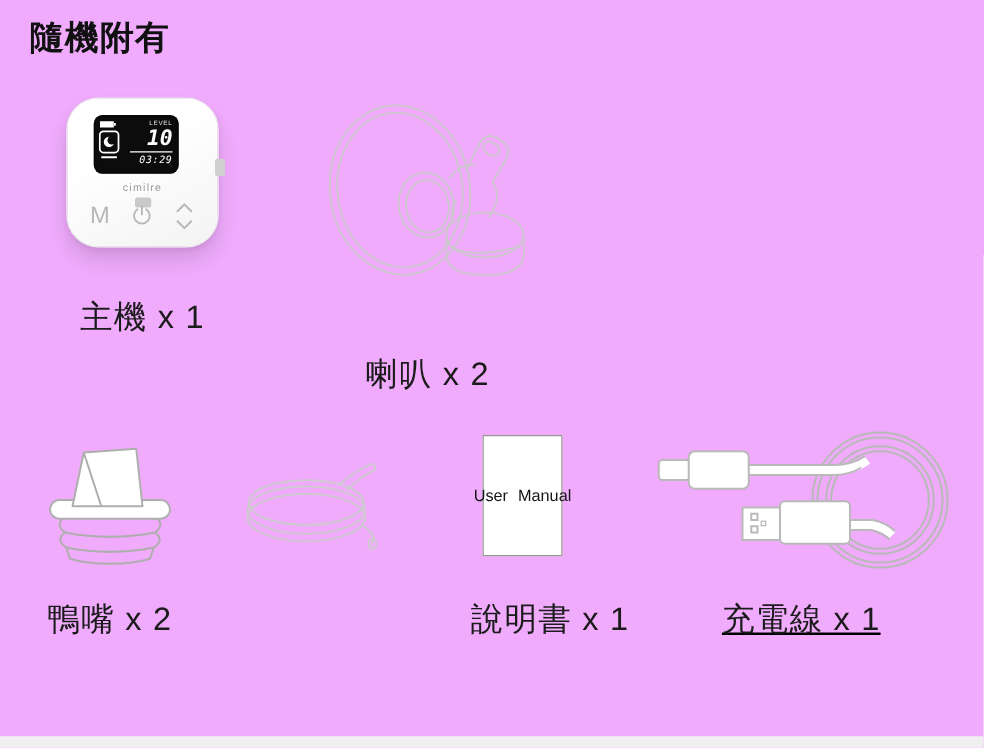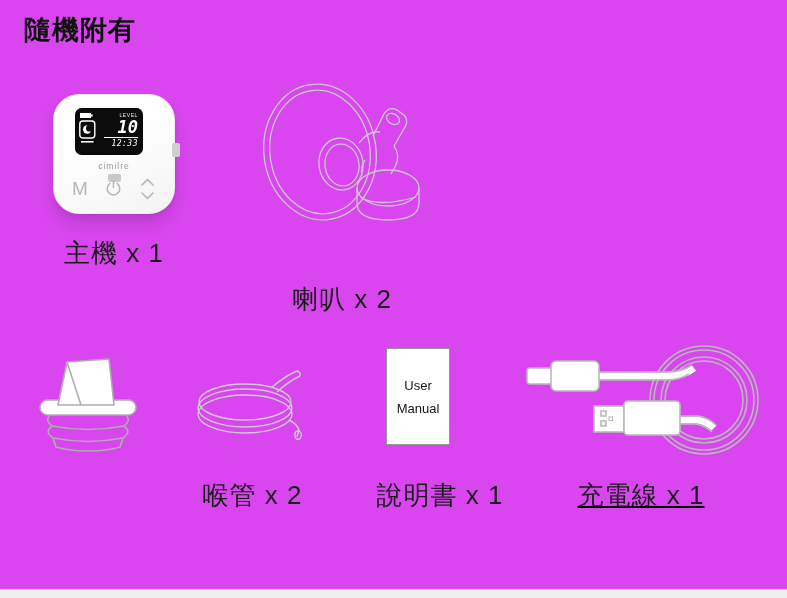--- a/index.html
+++ b/index.html
@@ -1,28 +1,28 @@
 <!DOCTYPE html>
 <html><head>
 <meta charset="utf-8">
 <style>
   html,body{margin:0;padding:0;background:#fff;}
-  .page{position:relative;width:787px;height:598px;background:#d946ef;overflow:hidden;
+  .page{position:relative;width:787px;height:598px;background:#f0abfc;overflow:hidden;
         font-family:"Liberation Sans","DejaVu Sans",sans-serif;}
   .page-title{position:absolute;left:24px;top:12px;font-size:27px;font-weight:700;color:#111;letter-spacing:1px;}
   .item{position:absolute;display:flex;flex-direction:column;align-items:center;}
   .art{display:flex;justify-content:center;width:100%;}
   .row1 .art{height:168px;}
   .row2 .art{height:140px;}
   .item-label{font-size:26px;font-weight:500;color:#1b1b1b;white-space:nowrap;letter-spacing:1px;}
   .row1 .item-label{margin-top:2px;}
   .row2 .item-label{margin-top:6px;}
 
   
-  .device{position:relative;width:120px;height:118px;margin-top:28px;border-radius:26px;
+  .device{position:relative;width:120px;height:118px;margin-top:12px;border-radius:26px;
           background:linear-gradient(155deg,#ffffff 35%,#f3f3f3 100%);
           border:1px solid #ececec;
           box-shadow:0 10px 16px rgba(0,0,0,.12),0 2px 4px rgba(0,0,0,.06);}
   .device-tab{position:absolute;right:-6px;top:48px;width:8px;height:14px;background:#cfcfcf;border-radius:2px;}
   .lcd{position:absolute;left:21px;top:13px;width:68px;height:47px;background:#0c0c0c;border-radius:7px;
        box-shadow:inset 0 0 3px #000;}
   .lcd-left{position:absolute;left:4px;top:4px;}
   .lcd-right{position:absolute;right:5px;top:4px;width:34px;text-align:right;color:#fff;}
   .lcd-level-label{font-size:5px;letter-spacing:.6px;color:#e8e8e8;}
   .lcd-level-value{font-family:"DejaVu Sans Mono",monospace;font-style:italic;font-weight:700;
@@ -30,21 +30,21 @@
   .lcd-sep{height:1px;background:#fff;margin:1px 0 1px 0;}
   .lcd-time{font-family:"DejaVu Sans Mono",monospace;font-style:italic;font-size:8px;letter-spacing:.5px;}
   .brand-row{position:absolute;left:0;right:0;top:66px;display:flex;justify-content:center;align-items:center;gap:3px;flex-direction:column;}
   .brand{font-size:8.5px;color:#9a9a9a;letter-spacing:1px;}
   .brand-badge{display:inline-block;width:13px;height:8px;border-radius:2px;background:#c9c9c9;}
   .btn-row{position:absolute;left:0;right:0;top:82px;display:flex;justify-content:space-between;
            align-items:center;padding:0 18px;}
   .btn-m{font-size:19px;color:#b7b7b7;font-weight:400;}
 
   
-  .manual{width:62px;height:95px;border:1.5px solid #979797;background:#fff;display:flex;flex-direction:column;
+  .manual{width:62px;height:95px;border:1.5px solid #979797;background:#fff;display:flex;
           justify-content:center;align-items:center;gap:8px;margin-top:16px;}
   .manual span{font-size:13px;color:#151515;}
 
   .footer-strip{position:absolute;left:0;right:0;bottom:0;height:9px;background:#efefef;}
 </style>
 </head>
 <body>
 
 <div class="page">
 
@@ -66,21 +66,21 @@
                 <circle cx="8.2" cy="17.5" r="4.2" fill="#fff"></circle>
                 <circle cx="10.4" cy="16.2" r="3.4" fill="#0c0c0c"></circle>
                 <rect x="2" y="29" width="12.5" height="1.6" fill="#fff"></rect>
               </g>
             </svg>
           </div>
           <div class="lcd-right">
             <div class="lcd-level-label">LEVEL</div>
             <div class="lcd-level-value">10</div>
             <div class="lcd-sep"></div>
-            <div class="lcd-time">12:33</div>
+            <div class="lcd-time">03:29</div>
           </div>
         </div>
         <div class="brand-row">
           <span class="brand">cimilre</span>
           <span class="brand-badge"></span>
         </div>
         <div class="btn-row">
           <span class="btn-m">M</span>
           <svg width="17" height="18" viewBox="0 0 17 18">
             <g fill="none" stroke="#b7b7b7" stroke-width="1.5" stroke-linecap="round">
@@ -130,38 +130,38 @@
         <g stroke="#aeaeae" fill="#ffffff" stroke-width="1.6" stroke-linejoin="round">
           <path d="M24,62 Q17,68 25,74 Q17,80 26,86 L29,95 Q42,99 61,99 Q80,99 93,95 L96,86 Q105,80 97,74 Q105,68 98,62" fill="none"></path>
           <path d="M25,74 Q61,81 97,74" fill="none"></path>
           <path d="M26,86 Q61,93 96,86" fill="none"></path>
           <rect x="13" y="48" width="96" height="15" rx="7.5"></rect>
           <path d="M40,10 L82,7 L87,53 L31,53 Z"></path>
           <path d="M40,10 L54,53" fill="none"></path>
         </g>
       </svg>
     </div>
+    <div class="item-label">鴨嘴 x 2</div>
   </div>
 
   <div class="item row2" style="left:180px;top:332px;width:145px;">
     <div class="art" style="align-items:center;">
       <svg width="135" height="88" viewBox="0 0 135 88">
         <g stroke="#cccccc" fill="none" stroke-width="1.4">
           <ellipse cx="60" cy="56" rx="47" ry="19"></ellipse>
           <ellipse cx="60" cy="50" rx="47" ry="19"></ellipse>
           <ellipse cx="60" cy="44" rx="46" ry="18"></ellipse>
           <path d="M86,30 Q100,18 112,13"></path>
           <path d="M92,34 Q104,23 115,18"></path>
           <path d="M112,13 Q116,14 115,18"></path>
           <path d="M104,62 Q112,66 114,72 L112,79"></path>
           <ellipse cx="113" cy="77" rx="3.2" ry="4.2"></ellipse>
         </g>
       </svg>
     </div>
-    <div class="item-label">喉管 x 2</div>
   </div>
 
   <div class="item row2" style="left:352px;top:332px;width:176px;">
     <div class="art" style="align-items:flex-start;">
       <div class="manual" style="margin-left:-44px;">
         <span>User</span>
         <span>Manual</span>
       </div>
     </div>
     <div class="item-label">說明書 x 1</div>

